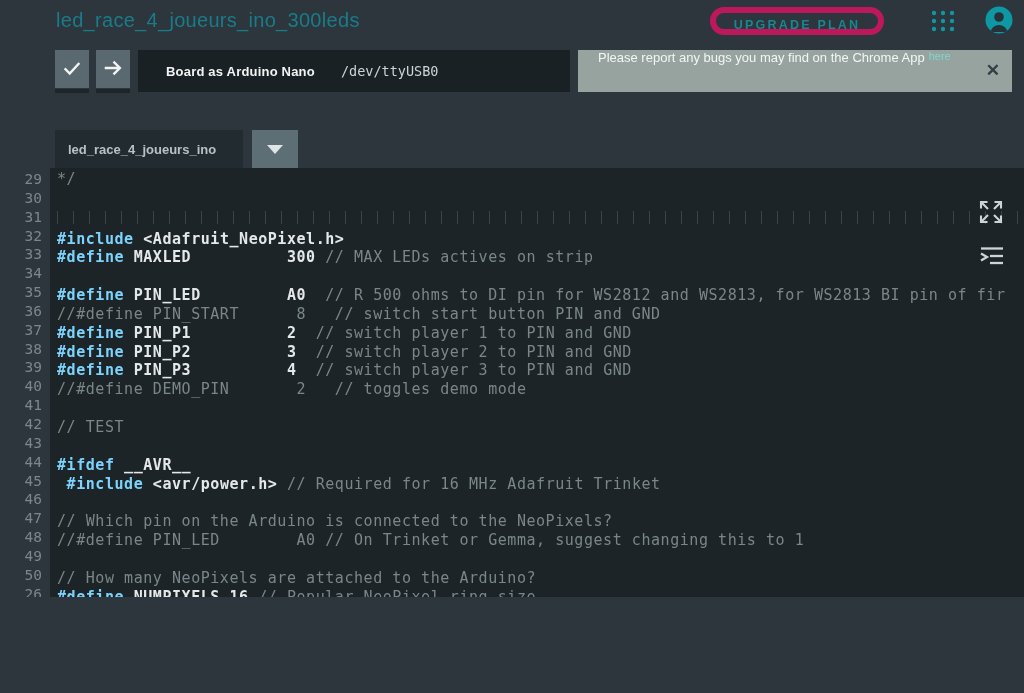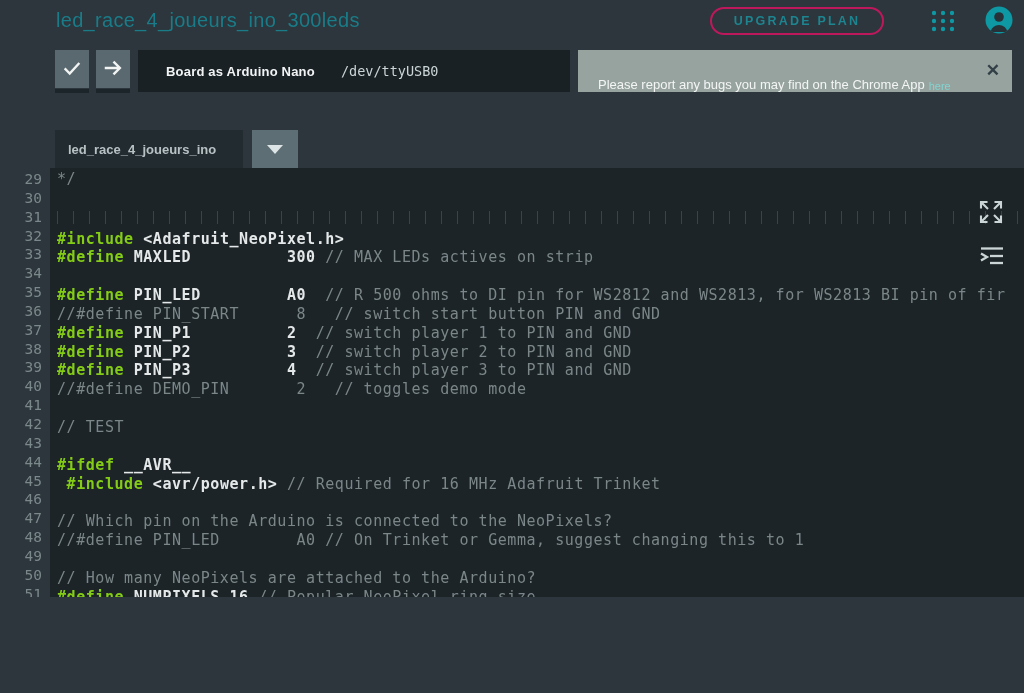--- a/index.html
+++ b/index.html
@@ -5,40 +5,40 @@
   * { margin:0; padding:0; box-sizing:border-box; }
   html,body { width:1024px; height:693px; overflow:hidden; }
   body { background:#2c363c; font-family:"Liberation Sans", sans-serif; }
   #app { position:relative; width:1024px; height:597px; background:#2c363c; overflow:hidden; }
 
   
   .header { position:absolute; left:0; top:0; width:1024px; height:44px; }
   .app-title { position:absolute; left:56px; top:9px; font-size:20px; font-weight:400;
                color:#1a7c88; letter-spacing:0.3px; }
   .upgrade-btn { position:absolute; left:710px; top:7px; width:174px; height:28px;
-                 border:2px solid #be185d; border-radius:15px; background:transparent;
+                 border:6px solid #be185d; border-radius:15px; background:transparent;
                  color:#1d8490; font-size:12.5px; font-weight:bold; letter-spacing:2.2px;
                  text-align:center; line-height:24px; cursor:pointer;
                  font-family:"Liberation Sans", sans-serif; }
   .grid-icon { position:absolute; left:930px; top:8px; width:26px; height:26px; cursor:pointer; }
   .avatar { position:absolute; left:985px; top:6px; width:28px; height:28px; cursor:pointer; }
 
   
   .tool-btn { position:absolute; top:50px; width:34px; height:38px; background:#5a696f;
               border:none; cursor:pointer; display:flex; align-items:center; justify-content:center; }
   .tool-btn-shadow { position:absolute; top:89px; height:4px; width:34px; background:#1c262a; }
   .verify { left:55px; } .verify-sh { left:55px; }
   .upload { left:96px; } .upload-sh { left:96px; }
   .board-bar { position:absolute; left:138px; top:50px; width:432px; height:42px; background:#192125;
                display:flex; align-items:center; cursor:pointer; }
   .board-label { margin-left:28px; color:#f2f4f4; font-size:13px; font-weight:bold; letter-spacing:0.2px; }
   .board-port { margin-left:26px; color:#cbd4d6; font-size:13.5px;
                 font-family:"DejaVu Sans Mono", monospace; }
   .notification { position:absolute; left:578px; top:50px; width:434px; height:42px; background:#96a39f;
-                  display:flex; align-items:flex-end; }
+                  display:flex; align-items:flex-start; }
   .notif-text { margin-left:20px; color:#f4f6f6; font-size:13px; }
   .notif-link { color:#82d5d2; margin-left:4px; cursor:pointer; font-size:11px; }
   .notif-close { position:absolute; right:12px; top:10px; color:#333f46; font-size:17px;
                  font-weight:bold; cursor:pointer; line-height:22px; }
 
   
   .tab { position:absolute; left:55px; top:130px; width:188px; height:38px; background:#222b30;
          display:flex; align-items:center; cursor:pointer;font-weight:bold; }
   .tab-label { margin-left:13px; color:#b8c2c5; font-size:13px; white-space:nowrap;
                overflow:hidden; text-overflow:ellipsis; max-width:168px; }
@@ -49,21 +49,21 @@
 
   
   .editor-region { position:absolute; left:0; top:168px; width:1024px; height:503px; overflow:hidden; }
   .code-surface { position:absolute; left:50px; top:0; width:974px; height:497px; background:#1c2428; }
   .gutter { position:absolute; left:0; top:2px; width:42px; text-align:right;
             font-family:"DejaVu Sans Mono", monospace; font-size:14.5px; color:#7b888b; }
   .gutter .ln { height:18.85px; line-height:18.85px; }
   .code-lines { position:absolute; left:57px; top:2px; right:0; overflow:hidden;
                 font-family:"DejaVu Sans Mono", monospace; font-size:15px; letter-spacing:0.55px; }
   .code-lines .cl { height:18.85px; line-height:18.85px; white-space:pre; cursor:text; }
-  .cl .k { color:#84cc16; font-weight:bold; }
+  .cl .k { color:#7dd3fc; font-weight:bold; }
   .cl .p { color:#e4e8e8; font-weight:bold; }
   .cl .c { color:#7b8689; }
   .guides { height:13px; margin-top:3px; width:100%;
             background:repeating-linear-gradient(90deg, #39444a 0 1px, transparent 1px 16px); }
   .expand-btn { position:absolute; right:18px; top:30px; width:30px; height:30px; background:transparent;
                 border:none; cursor:pointer; }
   .console-btn { position:absolute; right:17px; top:77px; width:30px; height:26px; background:transparent;
                  border:none; cursor:pointer; }
   .h-scrollbar { position:absolute; left:50px; top:488px; width:546px; height:8px; border-radius:4px;
                  background:#8fa2a1; cursor:grab; }
@@ -160,21 +160,21 @@
         <div class="ln">41</div>
         <div class="ln">42</div>
         <div class="ln">43</div>
         <div class="ln">44</div>
         <div class="ln">45</div>
         <div class="ln">46</div>
         <div class="ln">47</div>
         <div class="ln">48</div>
         <div class="ln">49</div>
         <div class="ln">50</div>
-        <div class="ln">51</div>
+        <div class="ln">26</div>
         <div class="ln">52</div>
         <div class="ln">53</div>
         <div class="ln">54</div>
         <div class="ln">55</div>
       </div>
     <div class="code-lines">
         <div class="cl"><span class="c">*/</span></div>
         <div class="cl"></div>
         <div class="cl"><div class="guides"></div></div>
         <div class="cl"><span class="k">#include</span><span class="p"> &lt;Adafruit_NeoPixel.h&gt;</span></div>

